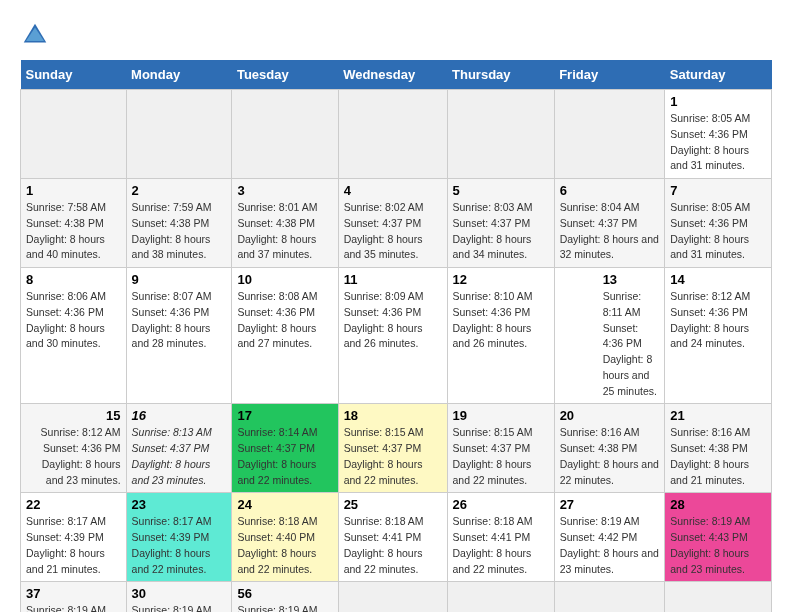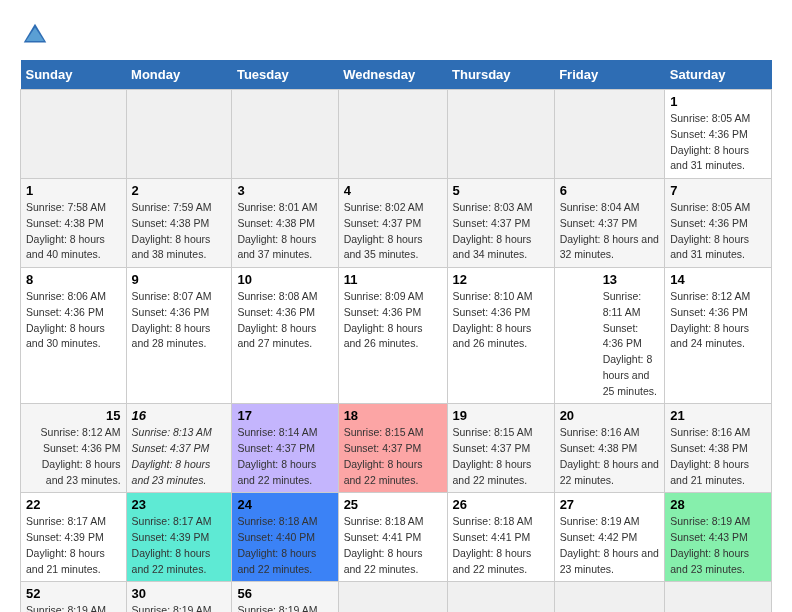--- a/index.html
+++ b/index.html
@@ -228,27 +228,27 @@
         <span class="day-info">
           Sunrise: 8:12 AM<br>Sunset: 4:36 PM<br>Daylight: 8 hours and 23 minutes.
         </span>
       </td>
         <td style="background: rgb(245, 245, 245); font-style: italic;">
         <span class="day-num">16</span>
         <span class="day-info">
           Sunrise: 8:13 AM<br>Sunset: 4:37 PM<br>Daylight: 8 hours and 23 minutes.
         </span>
       </td>
-        <td style="background: #c4b5fd;">
+        <td style="background: #22c55e;">
         <span class="day-num">17</span>
         <span class="day-info">
           Sunrise: 8:14 AM<br>Sunset: 4:37 PM<br>Daylight: 8 hours and 22 minutes.
         </span>
       </td>
-        <td style="background: #fca5a5;">
+        <td style="background: #fef9c3;">
         <span class="day-num">18</span>
         <span class="day-info">
           Sunrise: 8:15 AM<br>Sunset: 4:37 PM<br>Daylight: 8 hours and 22 minutes.
         </span>
       </td>
         <td style="background: rgb(245, 245, 245);">
         <span class="day-num">19</span>
         <span class="day-info">
           Sunrise: 8:15 AM<br>Sunset: 4:37 PM<br>Daylight: 8 hours and 22 minutes.
         </span>
@@ -272,21 +272,21 @@
         <span class="day-info">
           Sunrise: 8:17 AM<br>Sunset: 4:39 PM<br>Daylight: 8 hours and 21 minutes.
         </span>
       </td>
         <td style="background: #5eead4;">
         <span class="day-num">23</span>
         <span class="day-info">
           Sunrise: 8:17 AM<br>Sunset: 4:39 PM<br>Daylight: 8 hours and 22 minutes.
         </span>
       </td>
-        <td style="background: #3b82f6;">
+        <td style="background: #fef9c3;">
         <span class="day-num">24</span>
         <span class="day-info">
           Sunrise: 8:18 AM<br>Sunset: 4:40 PM<br>Daylight: 8 hours and 22 minutes.
         </span>
       </td>
         <td style="background: rgb(255, 255, 255);">
         <span class="day-num">25</span>
         <span class="day-info">
           Sunrise: 8:18 AM<br>Sunset: 4:41 PM<br>Daylight: 8 hours and 22 minutes.
         </span>
@@ -296,30 +296,30 @@
         <span class="day-info">
           Sunrise: 8:18 AM<br>Sunset: 4:41 PM<br>Daylight: 8 hours and 22 minutes.
         </span>
       </td>
         <td style="background: rgb(255, 255, 255);">
         <span class="day-num">27</span>
         <span class="day-info">
           Sunrise: 8:19 AM<br>Sunset: 4:42 PM<br>Daylight: 8 hours and 23 minutes.
         </span>
       </td>
-        <td style="background: #86efac;">
+        <td style="background: #ec4899;">
         <span class="day-num">28</span>
         <span class="day-info">
           Sunrise: 8:19 AM<br>Sunset: 4:43 PM<br>Daylight: 8 hours and 23 minutes.
         </span>
       </td>
       </tr>
       <tr>
         <td style="background: rgb(245, 245, 245);">
-        <span class="day-num">52</span>
+        <span class="day-num">37</span>
         <span class="day-info">
           Sunrise: 8:19 AM<br>Sunset: 4:44 PM<br>Daylight: 8 hours and 24 minutes.
         </span>
       </td>
         <td style="background: rgb(245, 245, 245);">
         <span class="day-num">30</span>
         <span class="day-info">
           Sunrise: 8:19 AM<br>Sunset: 4:44 PM<br>Daylight: 8 hours and 25 minutes.
         </span>
       </td>

